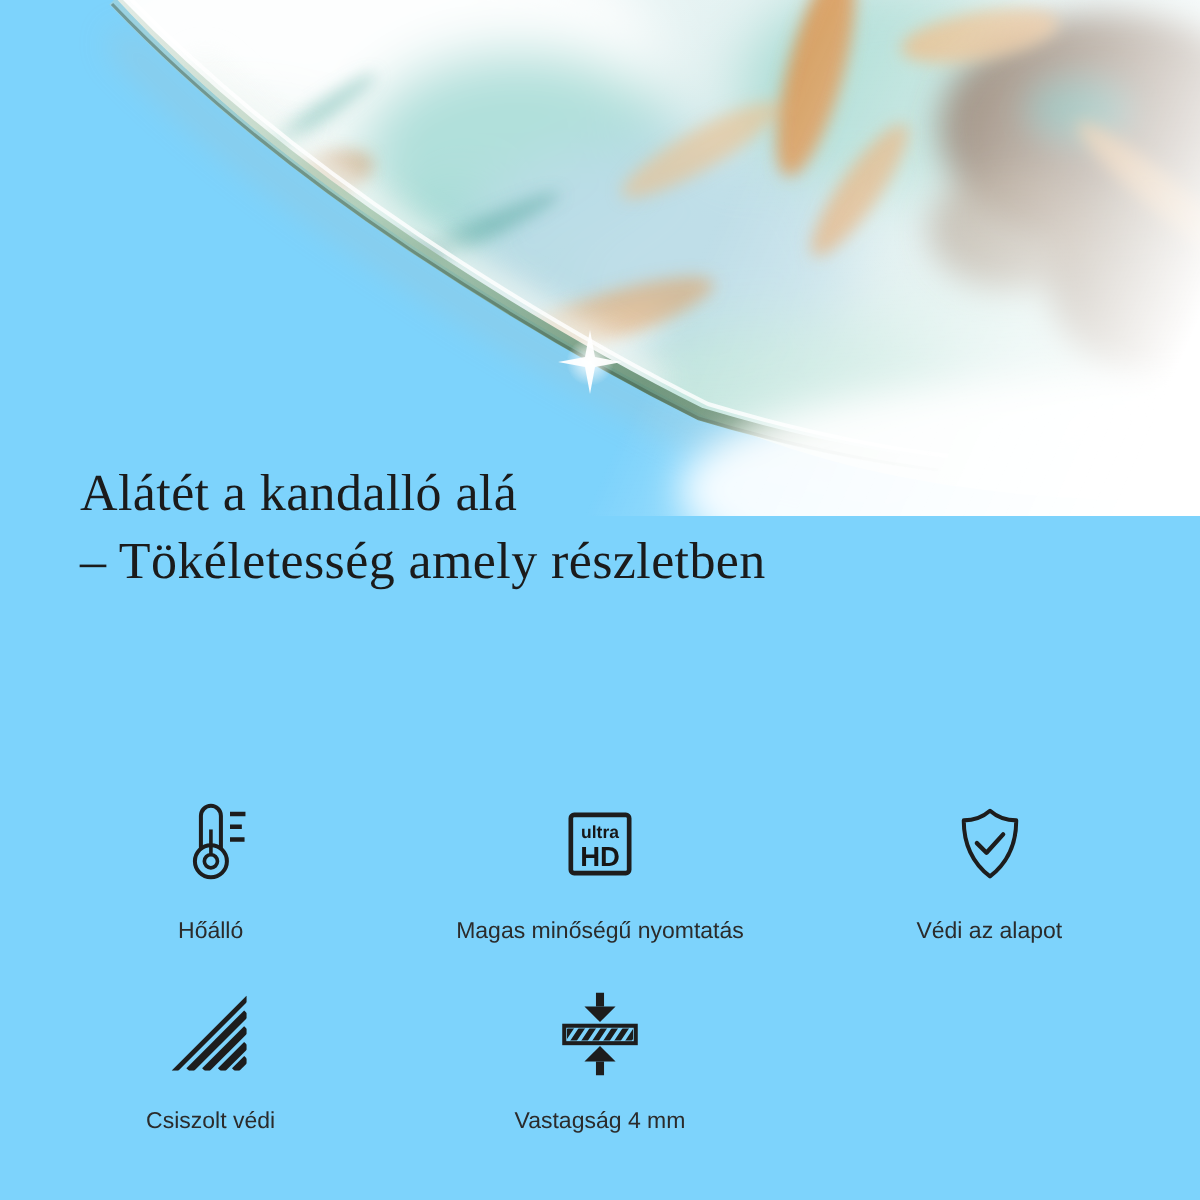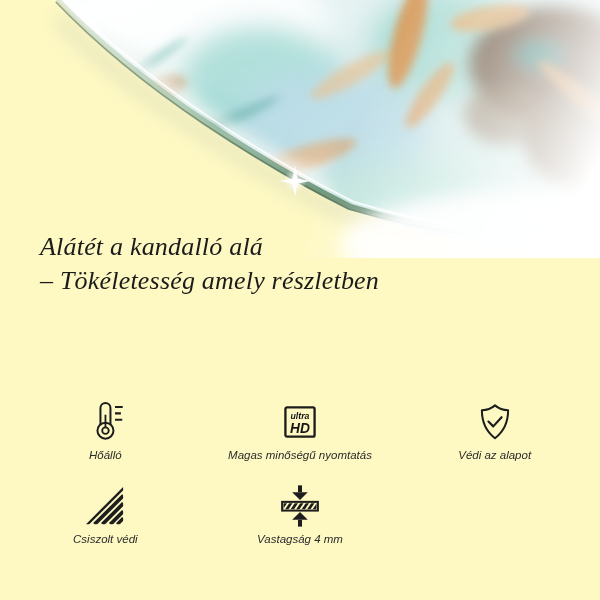--- a/index.html
+++ b/index.html
@@ -1,26 +1,26 @@
 <!DOCTYPE html>
 <html><head>
 <meta charset="utf-8">
 <style>
   html,body{margin:0;padding:0;background:#fff;}
-  .stage{position:relative;width:600px;height:600px;background:#fef9c3;overflow:hidden;
-         font-family:"Liberation Sans",sans-serif;font-style:italic;}
+  .stage{position:relative;width:600px;height:600px;background:#7dd3fc;overflow:hidden;
+         font-family:"Liberation Sans",sans-serif;}
   .hero{position:absolute;top:0;left:0;display:block;}
   .title{position:absolute;left:40px;top:230px;margin:0;font-weight:400;
          font-family:"Liberation Serif",serif;font-size:26px;line-height:34px;
          color:#1b1b1b;letter-spacing:.2px;}
   .desc{position:absolute;left:40px;top:309px;width:548px;margin:0;
         font-size:12.8px;line-height:25px;color:#3f3f3f;}
   .features{position:absolute;left:8px;right:8px;top:399px;display:grid;
             grid-template-columns:repeat(3,1fr);row-gap:22px;}
-  .feature{display:flex;flex-direction:column;gap:4px;}
+  .feature{display:flex;flex-direction:column;gap:15px;}
   .ic{height:46px;display:flex;align-items:center;justify-content:center;}
   .lbl{font-size:11.5px;color:#2b2b2b;text-align:center;}
   .ic svg{display:block;}
   .ico-stroke{stroke:#1d1d1d;fill:none;}
   .ico-fill{fill:#1d1d1d;stroke:none;}
   .ico-text{fill:#161616;font-family:"Liberation Sans",sans-serif;font-weight:bold;}
 </style>
 </head>
 <body>
 

